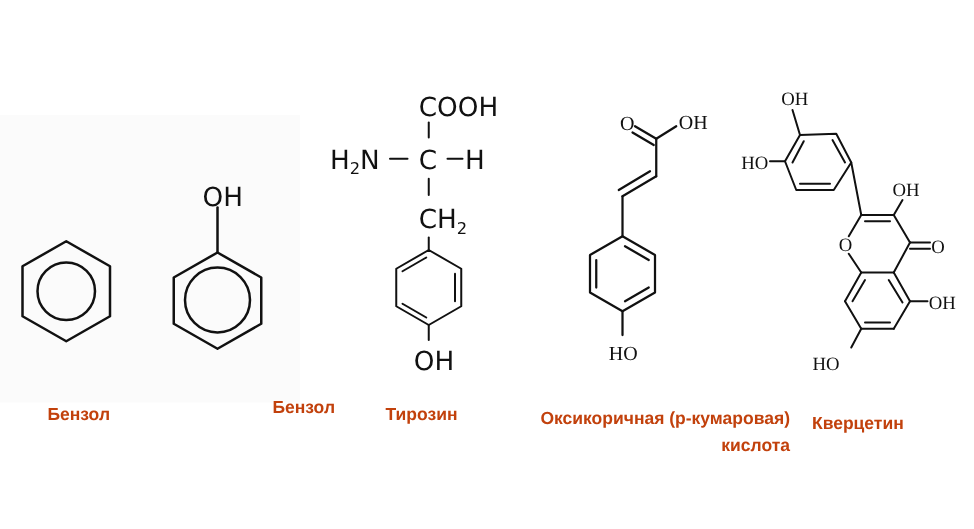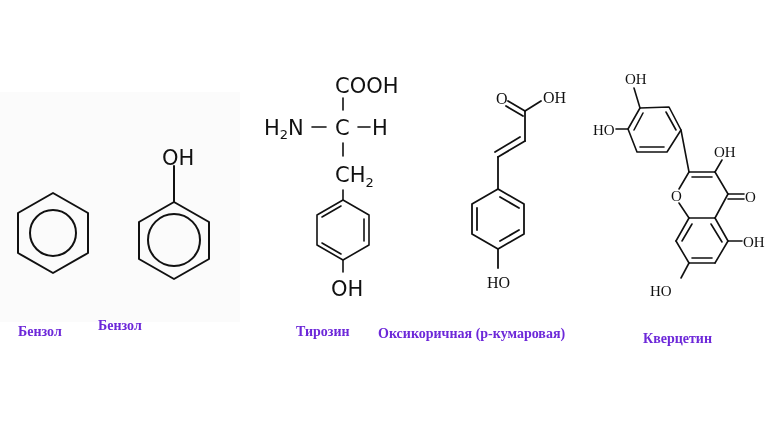--- a/index.html
+++ b/index.html
@@ -1,19 +1,19 @@
 <!DOCTYPE html>
 <html><head>
 <meta charset="utf-8">
 <style>
   html, body { margin: 0; padding: 0; background: #ffffff; }
   body { width: 779px; height: 423px; position: relative; overflow: hidden; font-family: "Liberation Serif", serif; }
   .panel-bg { position: absolute; left: 0; top: 92px; width: 240px; height: 230px; background: #fbfbfb; }
   svg.diagram { position: absolute; left: 0; top: 0; }
-  .label { position: absolute; font-family: Liberation Serif, serif; font-weight: bold; font-size: 14px; color: #6d28d9; text-align: left; line-height: 17px; white-space: nowrap; }
+  .label { position: absolute; font-family: Liberation Sans, sans-serif; font-weight: bold; font-size: 14px; color: #c2410c; text-align: right; line-height: 17px; white-space: nowrap; }
   .sans-atom { font-family: "DejaVu Sans", sans-serif; fill: #111; }
   .serif-atom { font-family: "Liberation Serif", serif; fill: #111; }
 </style>
 </head>
 <body>
 
 <div class="panel-bg"></div>
 
 <svg class="diagram" width="779" height="423" viewBox="0 0 779 423">
   <g stroke="#111" stroke-width="2" fill="none" stroke-linecap="round" stroke-linejoin="round">
@@ -115,18 +115,19 @@
 
 <div class="label" style="left:18px; top:323px; width:70px;">
   <div>Бензол</div>
 </div>
 <div class="label" style="left:98px; top:317px; width:170px;">
   <div>Бензол</div>
 </div>
 <div class="label" style="left:296px; top:323px; width:70px;">
   <div>Тирозин</div>
 </div>
-<div class="label" style="left:378px; top:323px; width:240px; line-height:22px;">
+<div class="label" style="left:392px; top:323px; width:240px; line-height:22px;">
   <div>Оксикоричная (р-кумаровая)</div>
+  <div>кислота</div>
 </div>
 <div class="label" style="left:643px; top:330px; width:80px;">
   <div>Кверцетин</div>
 </div>
 
 </body></html>

